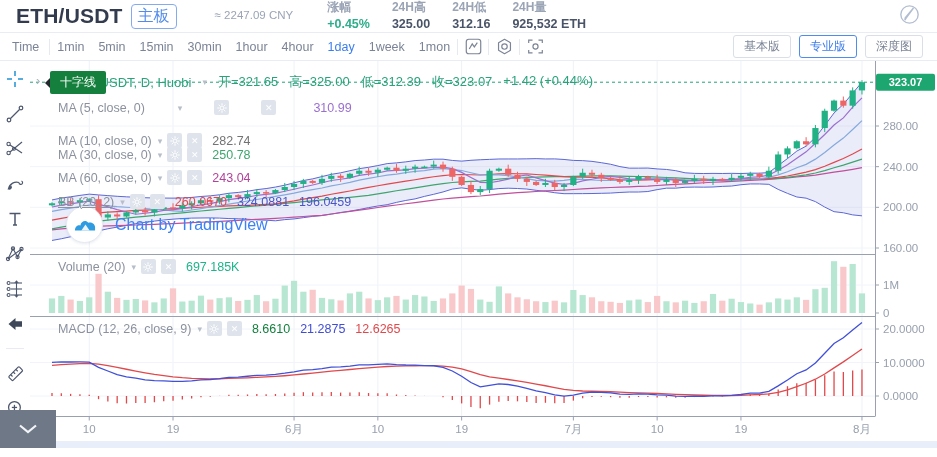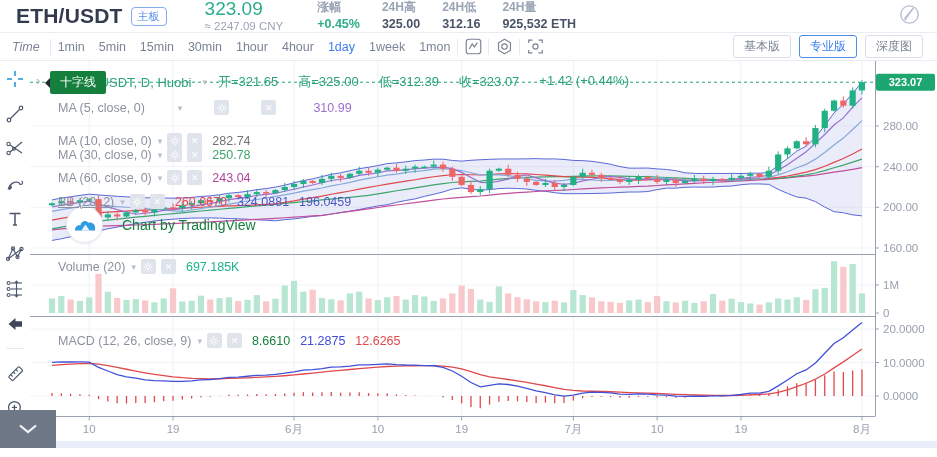--- a/index.html
+++ b/index.html
@@ -1,33 +1,33 @@
 <!DOCTYPE html>
 <html><head>
 <meta charset="utf-8">
 <style>
   * { box-sizing: border-box; margin: 0; padding: 0; }
   html,body { width: 937px; height: 457px; overflow: hidden; background: #fff;
     font-family: "Liberation Sans", sans-serif; }
   
   .header { height: 33px; display: flex; align-items: center; border-bottom: 1px solid #e9ecf2; padding-left: 16px; }
   .sym { font-size: 21px; font-weight: bold; color: #333c4e; letter-spacing: .2px; }
-  .badge { margin-left: 8px; font-size: 11px; color: #528ceb; border: 1px solid #84abef; border-radius: 4px; padding: 1px 6px; }
+  .badge { margin-left: 8px; font-size: 16px; color: #528ceb; border: 1px solid #84abef; border-radius: 4px; padding: 1px 6px; }
   .price-block { margin-left: 38px; line-height: 1.15; }
   .price-big { font-size: 19px; color: #2bae89; }
   .price-cny { font-size: 11.5px; color: #9aa4b5; }
   .stats { display: flex; margin-left: 34px; gap: 22px; font-weight: bold; }
   .stat { line-height: 1.35; }
   .stat .lbl { font-size: 12px; color: #9aa4b5; }
   .stat .val { font-size: 12.5px; color: #4a5468; }
   .stat.up .val { color: #2bae89; }
   .hdr-icon { margin-left: auto; margin-right: 16px; }
   
   .toolbar { height: 28px; display: flex; align-items: center; border-bottom: 1px solid #e9ecf2; font-size: 12.5px; color: #7b8496; }
-  .tb-time { padding: 0 10px 0 12px; font-style: italic; }
+  .tb-time { padding: 0 10px 0 12px; }
   .tb-sep { width: 1px; height: 16px; background: #e6e9f0; }
   .iv { padding: 0 7px; cursor: pointer; }
   .iv.active { color: #3b7ded; }
   .tb-iconbtn { width: 30px; display: flex; justify-content: center; align-items: center; cursor: pointer; }
   .tb-right { margin-left: auto; display: flex; gap: 8px; margin-right: 14px; }
   .vbtn { font-size: 12px; color: #7b8496; border: 1px solid #d9dee8; border-radius: 3px; padding: 2px 10px; cursor: pointer; background:#fff; }
   .vbtn.active { color: #3b7ded; border-color: #4e8cee; }
   
   .workspace { position: relative; height: 387px; }
   #chart-svg { position: absolute; left: 30px; top: 0; }
@@ -51,31 +51,30 @@
   .ind-row { position: absolute; left: 58px; z-index: 3; display: flex; align-items: center; gap: 5px;
     font-size: 12.5px; color: #8b919e; white-space: nowrap; }
   .ind-row .lbl { margin-right: 1px; cursor: pointer; }
   .ind-row.bb .lbl { text-decoration: underline; }
   .mini-btn { width: 15px; height: 15px; background: #dfe4ec; border-radius: 2px; display: inline-flex;
     align-items: center; justify-content: center; cursor: pointer; color:#fff; font-size: 9px; }
   .ind-val { margin-left: 5px; }
   .watermark { position: absolute; z-index: 2; display: flex; align-items: center; left: 66px; top: 145px; }
   .wm-circle { width: 37px; height: 37px; border-radius: 50%; background: #fff; border: 1px solid #e6eaf1;
     box-shadow: 0 1px 3px rgba(60,80,120,.12); display: flex; align-items: center; justify-content: center; }
-  .wm-text { margin-left: 19px; font-size: 14px; color: #15803d; }
+  .wm-text { margin-left: 12px; font-size: 16px; color: #3b82f6; }
   text.ax { font-size: 11.5px; fill: #97a0ae; font-family: "Liberation Sans", sans-serif; }
 </style>
 </head>
 <body>
 
 <div class="header">
   <span class="sym">ETH/USDT</span>
   <span class="badge">主板</span>
   <div class="price-block">
-    <div class="price-big">323.09</div>
     <div class="price-cny">≈ 2247.09 CNY</div>
   </div>
   <div class="stats" id="stats">
       <div class="stat up">
         <div class="lbl">涨幅</div>
         <div class="val">+0.45%</div>
       </div>
       <div class="stat">
         <div class="lbl">24H高</div>
         <div class="val">325.00</div>
@@ -666,21 +665,21 @@
     </svg>
   </div>
 
   <span class="legend-caret">›</span>
 
   <div class="tooltip">十字线</div>
 
   <div class="ohlc-row">
     <span>ETH/USDT, D, Huobi</span>
     <span class="caret">▾</span>
-    <span id="ohlc-values" style="display:flex;gap:20px;">
+    <span id="ohlc-values" style="display:flex;gap:11px;">
         <span>开=321.65</span>
         <span>高=325.00</span>
         <span>低=312.39</span>
         <span>收=323.07</span>
         <span>+1.42 (+0.44%)</span>
       </span>
   </div>
 
   <div id="indicator-rows">
       <div class="ind-row" style="top: 39px; gap: 32px;">
@@ -804,21 +803,21 @@
               <line x1="1.7" y1="1.7" x2="2.9" y2="2.9"></line>
               <line x1="7.1" y1="7.1" x2="8.3" y2="8.3"></line>
               <line x1="1.7" y1="8.3" x2="2.9" y2="7.1"></line>
               <line x1="7.1" y1="2.9" x2="8.3" y2="1.7"></line>
             </g>
           </svg>
         </span>
         <span class="mini-btn">✕</span>
         <span class="ind-val" style="color: rgb(29, 180, 137);">697.185K</span>
       </div>
-      <div class="ind-row" style="top: 272px; justify-content: space-between;">
+      <div class="ind-row" style="top: 260px; justify-content: space-between;">
         <span class="lbl">MACD (12, 26, close, 9)</span>
         <span class="caret">▾</span>
         <span class="mini-btn">
           <svg width="10" height="10" viewBox="0 0 10 10">
             <circle cx="5" cy="5" r="2" fill="none" stroke="#fff" stroke-width="1"></circle>
             <g stroke="#fff" stroke-width="1">
               <line x1="5" y1="0.3" x2="5" y2="2"></line>
               <line x1="5" y1="8" x2="5" y2="9.7"></line>
               <line x1="0.3" y1="5" x2="2" y2="5"></line>
               <line x1="8" y1="5" x2="9.7" y2="5"></line>

